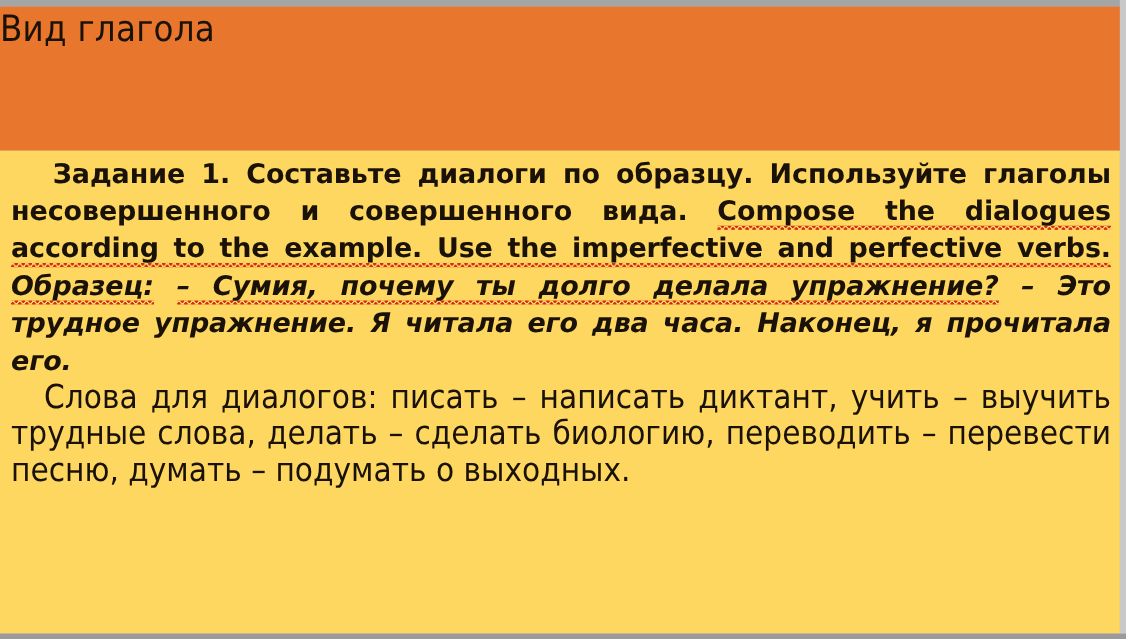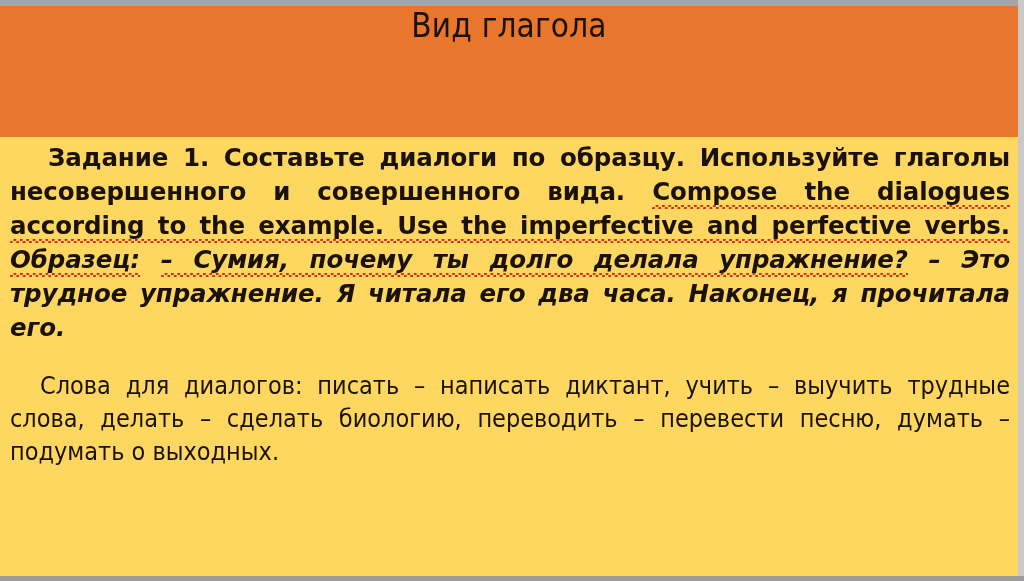--- a/index.html
+++ b/index.html
@@ -53,21 +53,20 @@
     width: 1018px;
     height: 131px;
     background: #e8762c;
     box-sizing: border-box;
   }
   .title-block {
     position: absolute;
     left: 0;
     top: 6px;
     width: 1018px;
-    text-align: center;
   }
   .title-line {
     display: block;
     font-family: "DejaVu Sans Condensed", "DejaVu Sans", sans-serif;
     font-size: 33px;
     line-height: 40px;
     color: #1a1208;
     letter-spacing: 0.2px;
     font-stretch: condensed;
   }
@@ -107,26 +106,26 @@
     text-align: justify;
     text-justify: inter-word;
   }
   p.para-1 {
     font-family: "DejaVu Sans", "Liberation Sans", sans-serif;
     font-weight: bold;
     font-size: 24.5px;
     line-height: 34px;
     letter-spacing: -0.1px;
     text-indent: 38px;
-    margin-bottom: 24px;
+    margin-bottom: 0;
   }
   p.para-2 {
     font-family: "DejaVu Sans Condensed", "DejaVu Sans", sans-serif;
     font-weight: normal;
-    font-size: 25px;
+    font-size: 30px;
     line-height: 33px;
     text-indent: 30px;
     font-stretch: condensed;
   }
   
   .en {
     position: relative;
     background-image:
       radial-gradient(circle at 1.6px 3.2px, #d42a18 1.3px, rgba(0,0,0,0) 1.45px),
       radial-gradient(circle at 4.8px 0.8px, #d42a18 1.3px, rgba(0,0,0,0) 1.45px);

